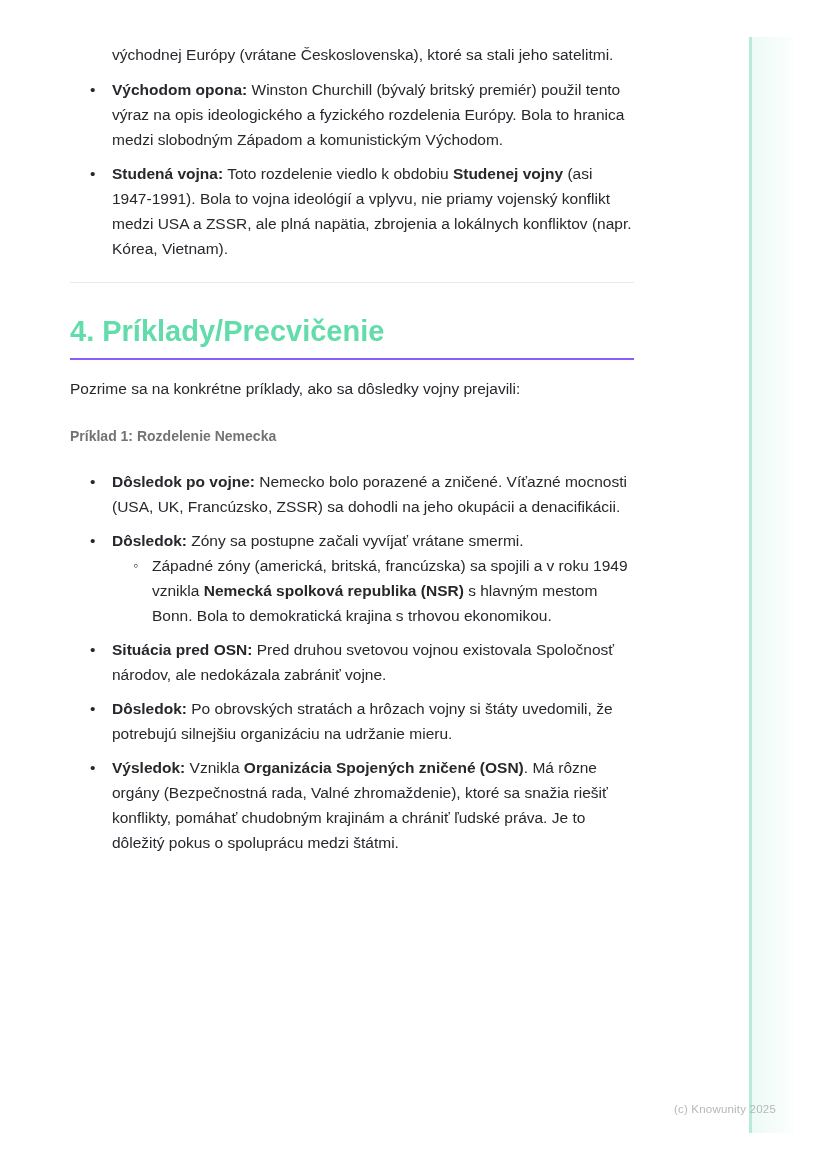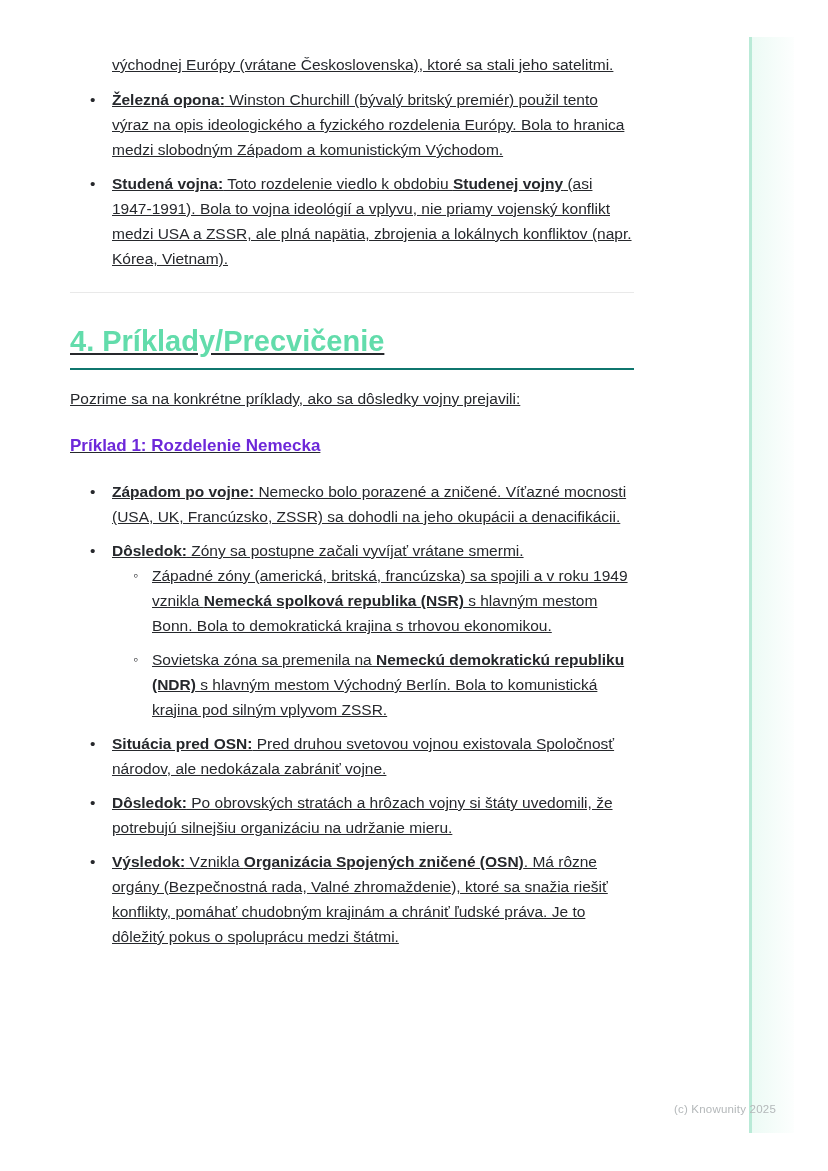--- a/index.html
+++ b/index.html
@@ -5,22 +5,22 @@
   html, body { margin:0; padding:0; }
   body {
     width:828px; height:1171px;
     background:#ffffff;
     font-family:"Liberation Sans", sans-serif;
     color:#26282c;
     position:relative;
     overflow:hidden;
   }
   .content {
-    position:absolute; left:70px; top:52px; width:564px;
-    font-size:15.5px; line-height:25px;text-decoration:underline;
+    position:absolute; left:70px; top:42px; width:564px;
+    font-size:15.5px; line-height:25px;
   }
   b { font-weight:700; }
 
   .continuation { margin:0 0 10px 0; padding-left:42px; }
 
   ul.disc-list { list-style:none; margin:0; padding:0; }
   ul.disc-list > li { position:relative; padding-left:42px; margin:0 0 9px 0; }
   ul.disc-list > li::before {
     content:"\2022";
     position:absolute; left:20px; top:0;
@@ -37,27 +37,27 @@
 
   hr.section-divider {
     border:none; border-top:1px solid #e9e9e9;
     margin:21px 0 0 0;
   }
   h2.section-title {
     margin:31px 0 0 0;
     font-size:29px; line-height:35px; font-weight:700;
     color:#62dcab;
     padding-bottom:9px;
-    border-bottom:2px solid #0f766e;
+    border-bottom:2px solid #8b5cf6;
   }
   p.section-intro { margin:16px 0 0 0; }
   h3.example-heading {
     margin:22px 0 20px 0;
-    font-size:17px; line-height:26px; font-weight:700;
-    color:#6d28d9;
+    font-size:14px; line-height:26px; font-weight:700;
+    color:#737373;
   }
 
   .ribbon-band {
     position:absolute; left:752px; top:37px; width:42px; height:1096px;
     background:linear-gradient(to right, rgba(125,224,183,0.14), rgba(125,224,183,0.02));
   }
   .ribbon-line {
     position:absolute; left:749px; top:37px; width:3px; height:1096px;
     background:#b9ead7;
   }
@@ -71,37 +71,36 @@
 <body>
 
 <div class="ribbon-band"></div>
 <div class="ribbon-line"></div>
 
 <div class="content">
 
   <p class="continuation">východnej Európy (vrátane Československa), ktoré sa stali jeho satelitmi.</p>
 
   <ul class="disc-list">
-      <li><b>Železná opona:</b><span> Winston Churchill (bývalý britský premiér) použil tento výraz na opis ideologického a fyzického rozdelenia Európy. Bola to hranica medzi slobodným Západom a komunistickým Východom.</span></li>
+      <li><b>Východom opona:</b><span> Winston Churchill (bývalý britský premiér) použil tento výraz na opis ideologického a fyzického rozdelenia Európy. Bola to hranica medzi slobodným Západom a komunistickým Východom.</span></li>
       <li><b>Studená vojna:</b><span> Toto rozdelenie viedlo k obdobiu </span><b>Studenej vojny</b><span> (asi 1947-1991). Bola to vojna ideológií a vplyvu, nie priamy vojenský konflikt medzi USA a ZSSR, ale plná napätia, zbrojenia a lokálnych konfliktov (napr. Kórea, Vietnam).</span></li>
     </ul>
 
   <hr class="section-divider">
 
   <h2 class="section-title">4. Príklady/Precvičenie</h2>
 
   <p class="section-intro">Pozrime sa na konkrétne príklady, ako sa dôsledky vojny prejavili:</p>
 
   <h3 class="example-heading">Príklad 1: Rozdelenie Nemecka</h3>
 
   <ul class="disc-list">
-      <li><b>Západom po vojne:</b><span> Nemecko bolo porazené a zničené. Víťazné mocnosti (USA, UK, Francúzsko, ZSSR) sa dohodli na jeho okupácii a denacifikácii.</span></li>
+      <li><b>Dôsledok po vojne:</b><span> Nemecko bolo porazené a zničené. Víťazné mocnosti (USA, UK, Francúzsko, ZSSR) sa dohodli na jeho okupácii a denacifikácii.</span></li>
       <li><b>Dôsledok:</b><span> Zóny sa postupne začali vyvíjať vrátane smermi.</span><ul class="circle-list">
           <li><span>Západné zóny (americká, britská, francúzska) sa spojili a v roku 1949 vznikla </span><b>Nemecká spolková republika (NSR)</b><span> s hlavným mestom Bonn. Bola to demokratická krajina s trhovou ekonomikou.</span></li>
-          <li><span>Sovietska zóna sa premenila na </span><b>Nemeckú demokratickú republiku (NDR)</b><span> s hlavným mestom Východný Berlín. Bola to komunistická krajina pod silným vplyvom ZSSR.</span></li>
         </ul></li>
     </ul>
 
 
   <ul class="disc-list">
       <li><b>Situácia pred OSN:</b><span> Pred druhou svetovou vojnou existovala Spoločnosť národov, ale nedokázala zabrániť vojne.</span></li>
       <li><b>Dôsledok:</b><span> Po obrovských stratách a hrôzach vojny si štáty uvedomili, že potrebujú silnejšiu organizáciu na udržanie mieru.</span></li>
       <li><b>Výsledok:</b><span> Vznikla </span><b>Organizácia Spojených zničené (OSN)</b><span>. Má rôzne orgány (Bezpečnostná rada, Valné zhromaždenie), ktoré sa snažia riešiť konflikty, pomáhať chudobným krajinám a chrániť ľudské práva. Je to dôležitý pokus o spoluprácu medzi štátmi.</span></li>
     </ul>
 

